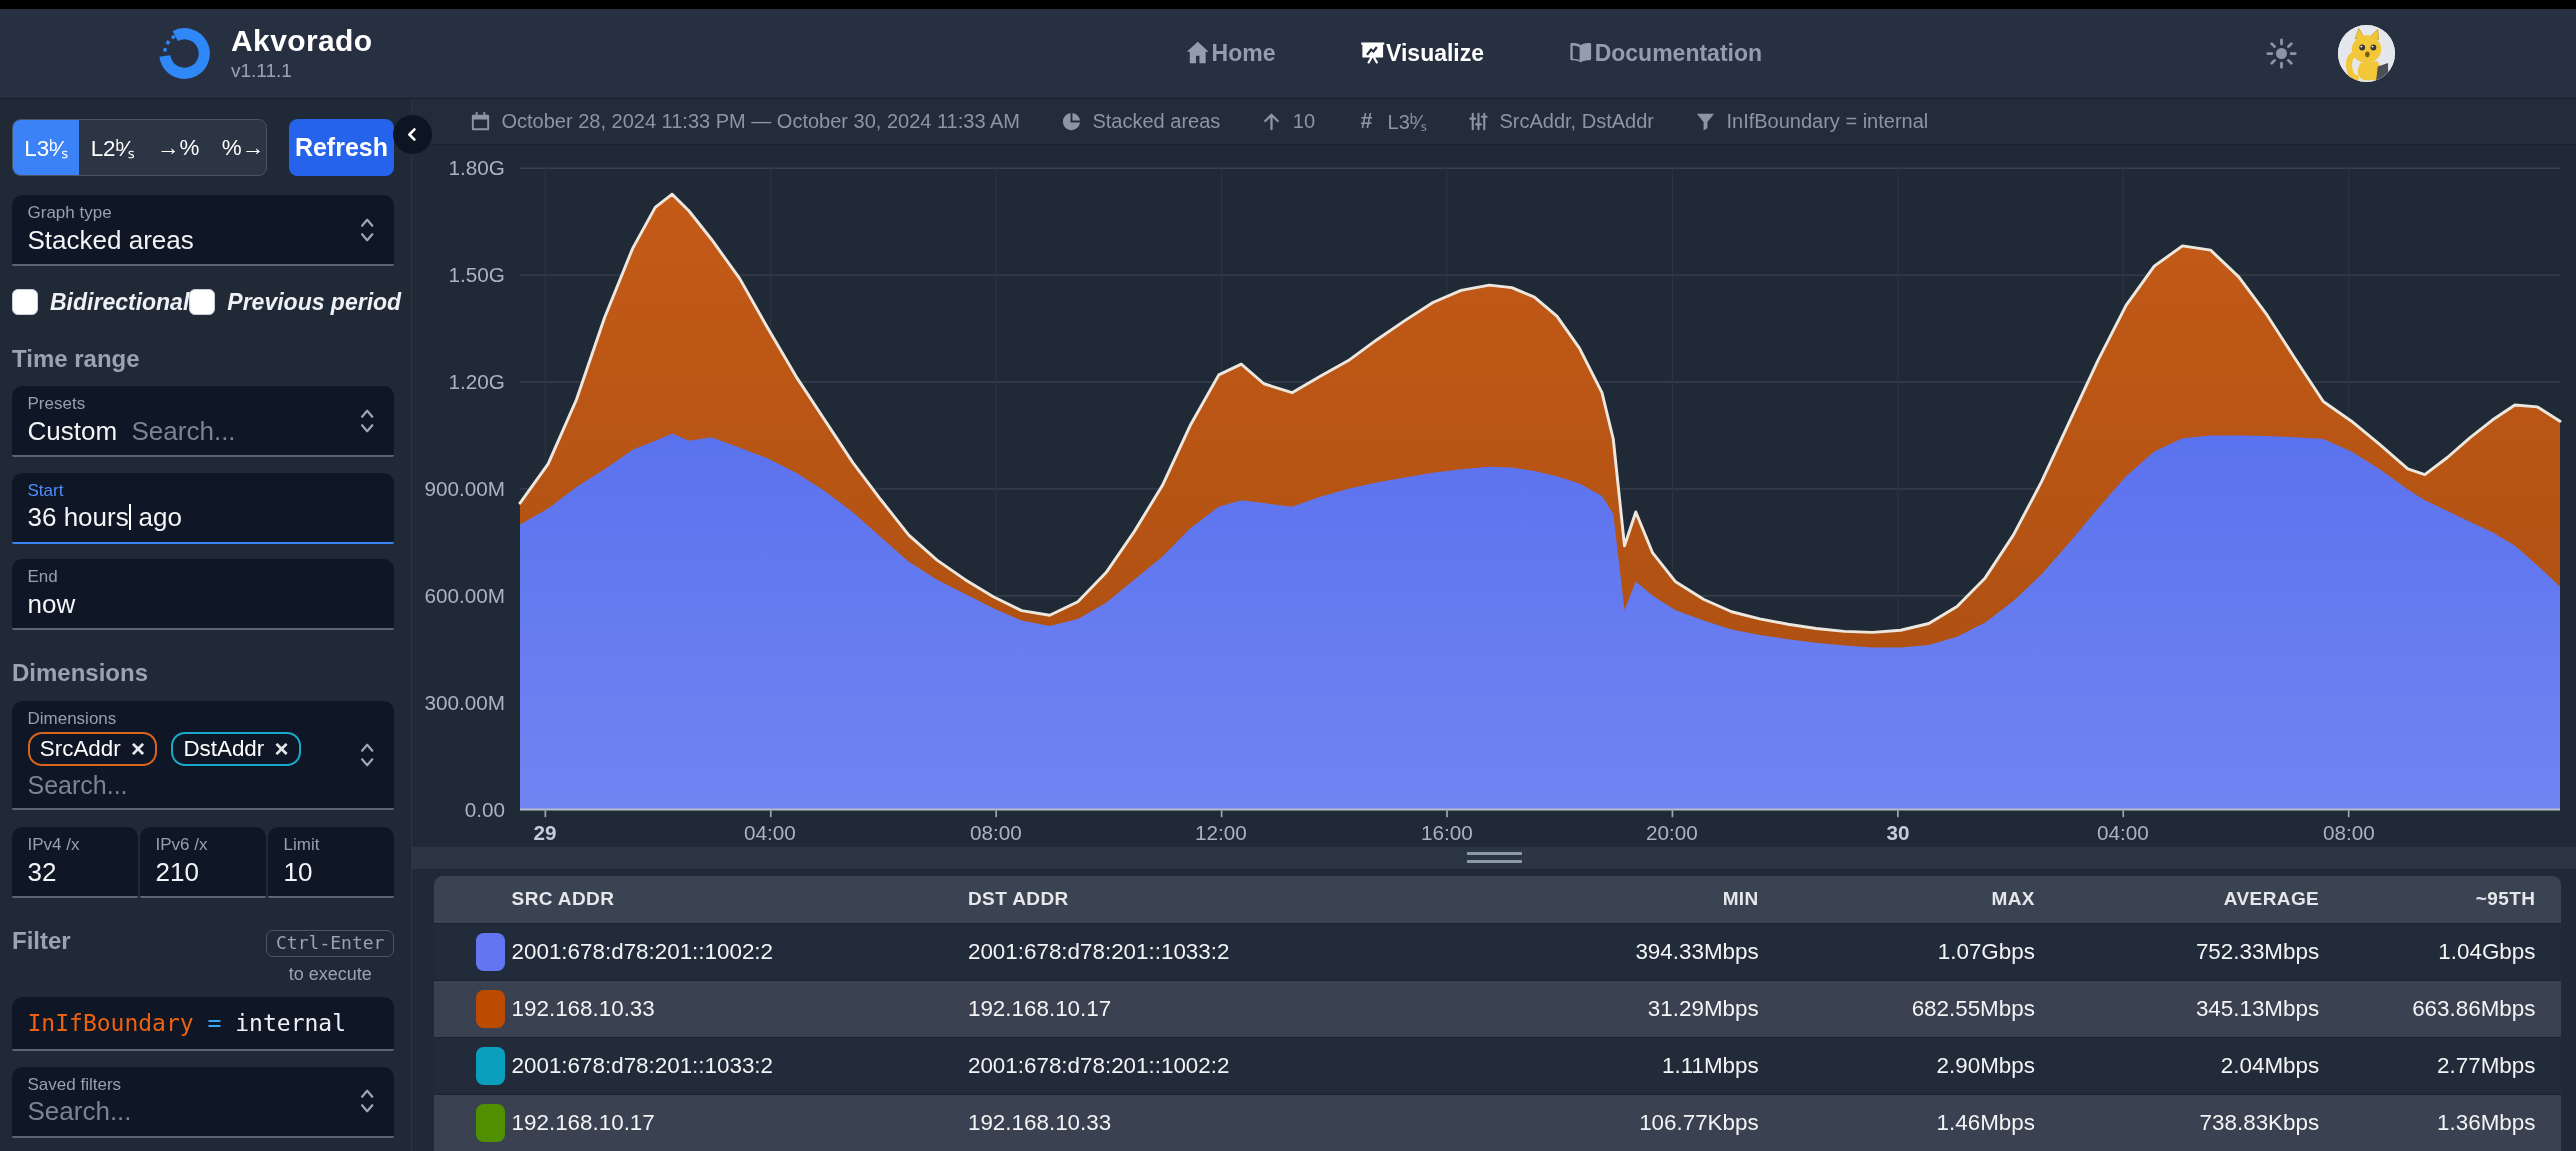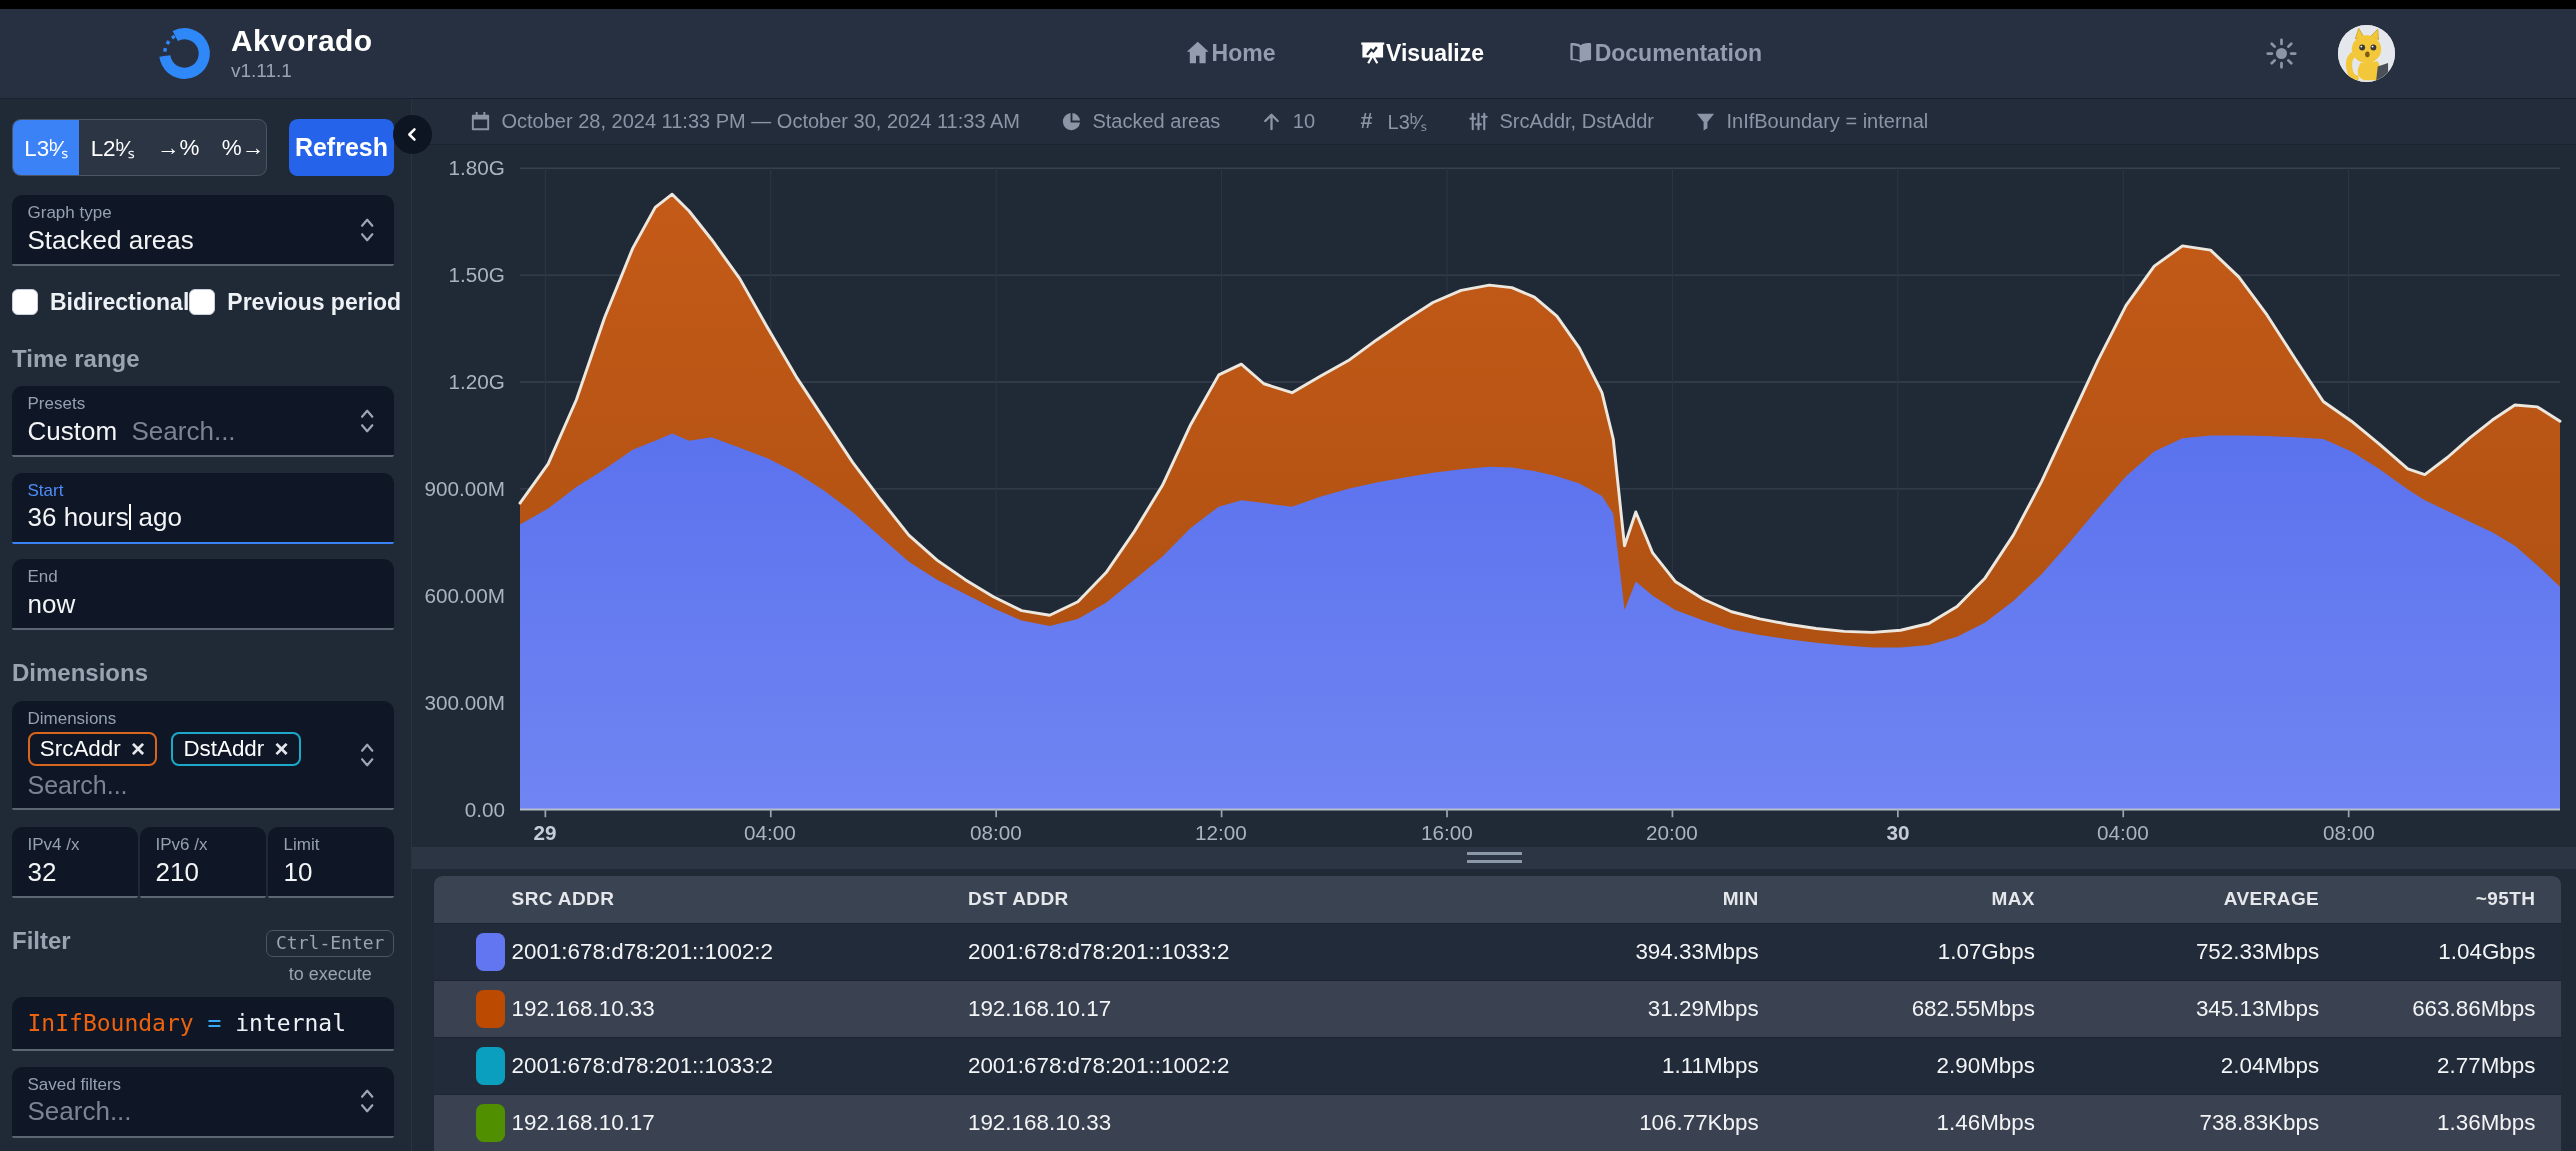--- a/index.html
+++ b/index.html
@@ -38,32 +38,32 @@
   .refresh{flex:1;background:#2563eb;color:#fff;border:none;border-radius:8.6px;
         font-size:25px;font-weight:bold;cursor:pointer;font-family:inherit;}
   .card{background:#0f1726;border-radius:10.3px 10.3px 2.6px 2.6px;border-bottom:2.6px solid #5b6573;
         padding:7.7px 15.5px 8.6px 15.5px;position:relative;}
   .card .flabel{font-size:17px;color:#94a0b0;}
   .card .fvalue{font-size:26px;color:#f3f4f6;margin-top:1.7px;white-space:nowrap;}
   .card .placeholder{color:#7b8494;}
   .sel-chevron{position:absolute;right:15.5px;top:50%;transform:translateY(-50%);
         color:#9ca6b4;width:22.4px;height:29px;}
   .graph-card{margin-top:19px;}
-  .cb-row{display:flex;margin-top:22.4px;align-items:center;}
+  .cb-row{display:flex;margin-top:22.4px;align-items:center;font-style:italic;}
   .cb-item{display:flex;align-items:center;gap:12px;cursor:pointer;}
   .cb-item:first-child{width:205px;}
   .checkbox{width:26px;height:26px;background:#fff;border:1.7px solid #c9cfda;border-radius:6px;}
   .cb-label{font-size:23px;font-weight:bold;color:#eef1f5;white-space:nowrap;}
   .side-h{font-size:24px;font-weight:bold;color:#9aa3b2;margin:29px 0 13.8px 0;}
   .stack{margin-top:15.5px;}
   .start-card{border-bottom-color:#3b82f6;}
   .start-card .flabel{color:#4e8df7;}
   .caret{display:inline-block;width:2.6px;height:26px;background:#fff;vertical-align:-3.4px;}
   .chips-row{display:flex;gap:13.8px;margin-top:3.4px;}
-  .chip{display:flex;align-items:center;gap:10.3px;border:2.6px solid;border-radius:8px;
+  .chip{display:flex;align-items:center;gap:10.3px;border:2.6px solid;border-radius:14px;
         padding:1.7px 10.3px;font-size:22.4px;color:#fff;cursor:default;}
   .chip .x{font-size:24px;font-weight:bold;color:#e5e7eb;cursor:pointer;line-height:1;}
   .dim-search{font-size:25px;color:#7b8494;margin-top:5.2px;}
   .minis{display:flex;gap:2px;margin-top:17px;}
   .minis .card{flex:1;}
   .filter-head{display:flex;align-items:baseline;margin:29px 0 12px 0;}
   .filter-head .side-h{margin:0;}
   .kbd-wrap{margin-left:auto;font-size:18px;color:#9aa3b2;display:flex;align-items:center;gap:6.9px;flex-direction:column;}
   kbd{font-family:"DejaVu Sans Mono",monospace;border:1.7px solid #4b5563;border-radius:6.9px;
       padding:0.9px 8.6px 2.6px;font-size:18px;color:#9aa3b2;}

